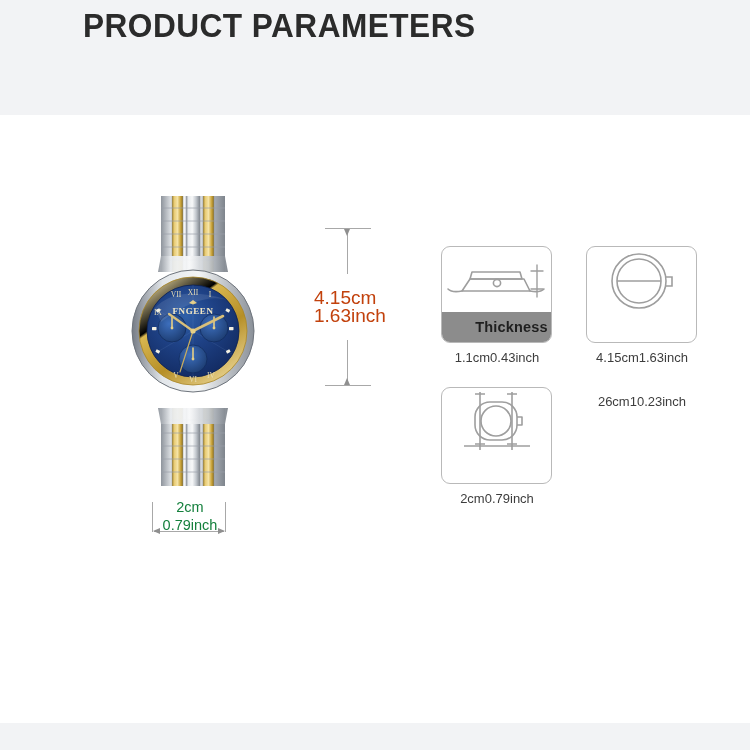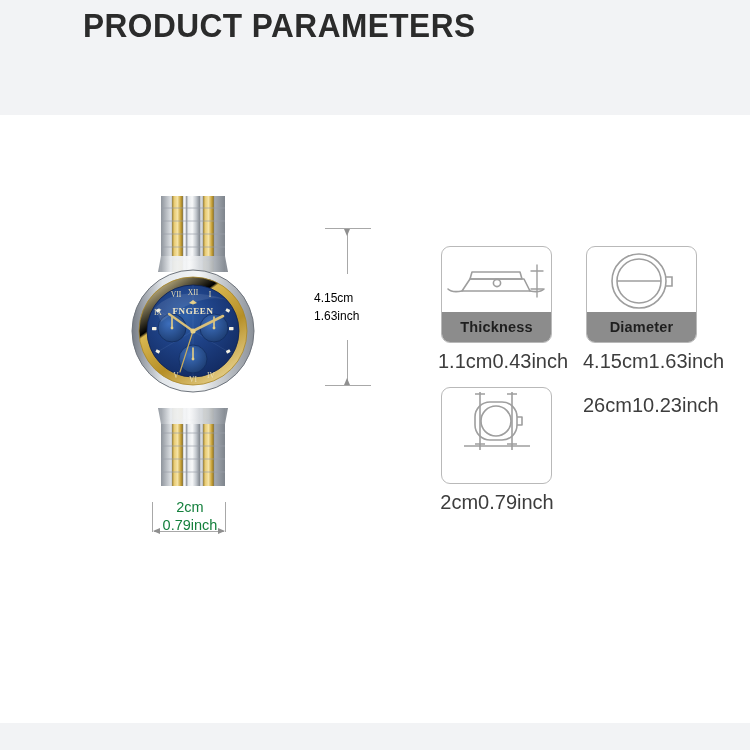--- a/index.html
+++ b/index.html
@@ -100,22 +100,22 @@
     border-top: 7px solid #8f8f8f;
   }
   .dim-vert .arrow.down-bottom {
     bottom: 1px;
     border-bottom: 7px solid #8f8f8f;
   }
   .dim-vert-label {
     position: absolute;
     left: 314px;
     top: 289px;
-    font-size: 12px;
-    color: #000000;
+    font-size: 19px;
+    color: #c2410c;
     line-height: 18px;
     white-space: nowrap;
   }
 
   .dim-horiz {
     position: absolute;
     left: 152px;
     top: 528px;
     width: 74px;
     height: 18px;
@@ -195,32 +195,33 @@
   .card-label-bar {
     position: absolute;
     left: 0;
     bottom: 0;
     width: 100%;
     height: 30px;
     background: #8c8c8c;
     display: flex;
     align-items: center;
     justify-content: center;
+    padding-left: 15px;
   }
   .card-label {
     font-size: 14.5px;
     font-weight: bold;
     color: #1f1f1f;
     letter-spacing: 0.2px;
     white-space: nowrap;
   }
   .card-caption {
     margin-top: 7px;
     text-align: center;
-    font-size: 20px;
+    font-size: 13px;
     color: #3d3d3d;
     white-space: nowrap;
     width: 118px;
     margin-left: -3px;
   }
 </style>
 </head>
 <body>
 
 <div id="page">
@@ -463,23 +464,20 @@
           <svg width="111" height="68" viewBox="0 0 111 68" xmlns="http://www.w3.org/2000/svg">
             <g fill="none" stroke="#9e9e9e" stroke-width="1.6">
               <circle cx="52" cy="34" r="27"></circle>
               <circle cx="52" cy="34" r="22"></circle>
 
               <path d="M79 30 L85 30 L85 39 L79 39"></path>
             </g>
             <line x1="30" y1="34" x2="74" y2="34" stroke="#9e9e9e" stroke-width="1.6"></line>
           </svg>
         </div>
-        <div class="card-label-bar">
-          <span class="card-label">Diameter</span>
-        </div>
       </div>
       <div class="card-caption">4.15cm1.63inch</div>
     </div>
 
     <div class="card-cell c2">
       <div class="card">
         <div class="card-art">
           <svg width="111" height="68" viewBox="0 0 111 68" xmlns="http://www.w3.org/2000/svg">
             <g fill="none" stroke="#9e9e9e" stroke-width="1.6" stroke-linejoin="round">
 

